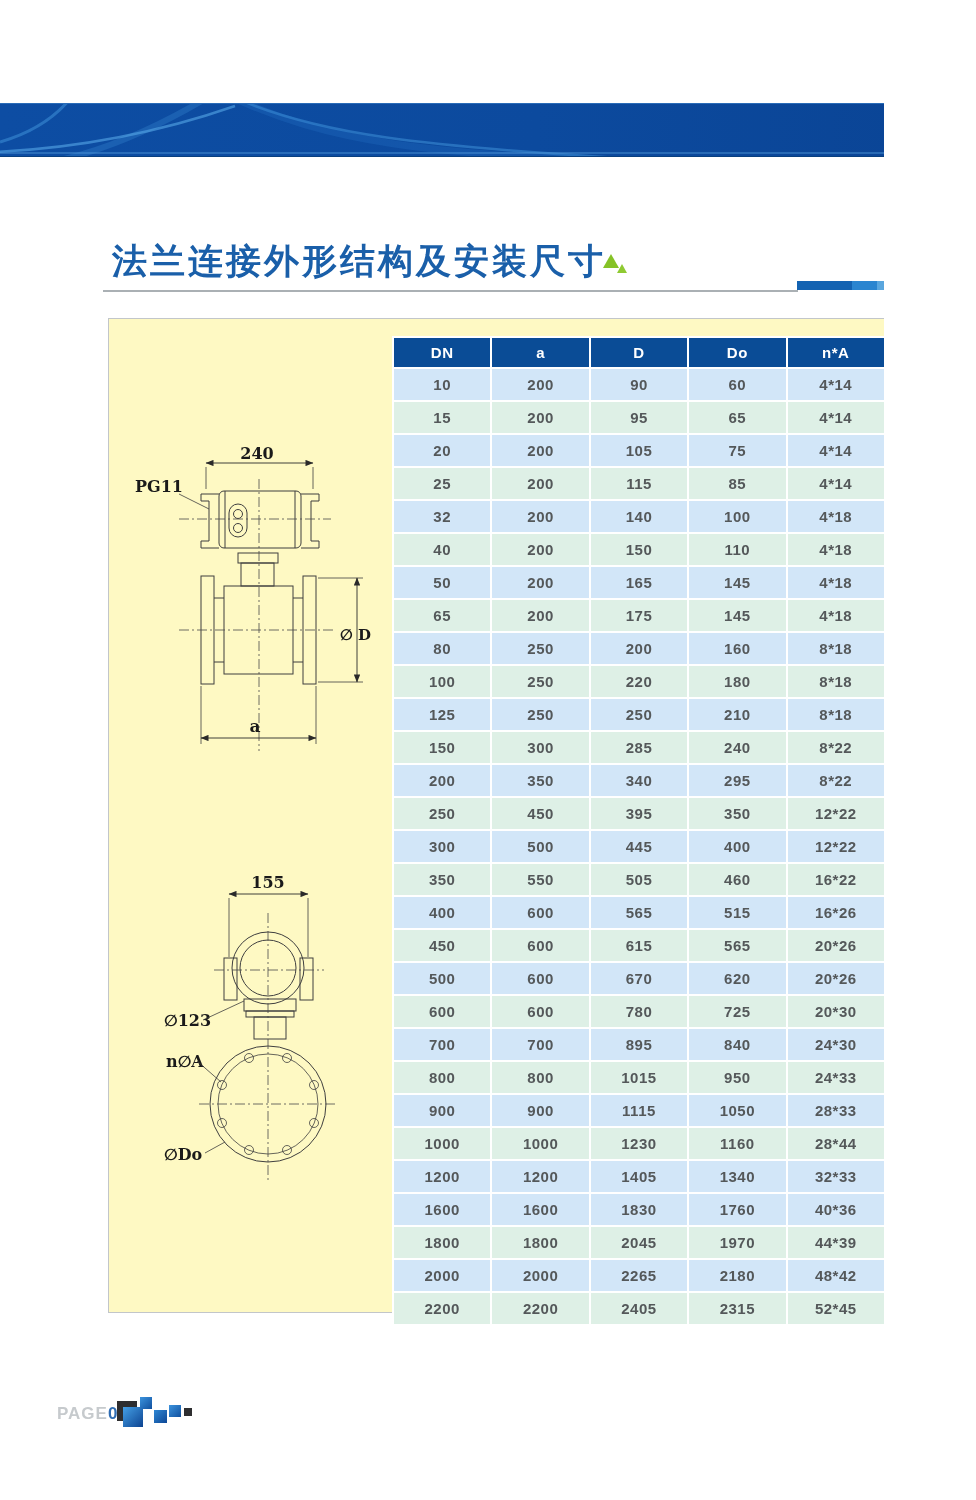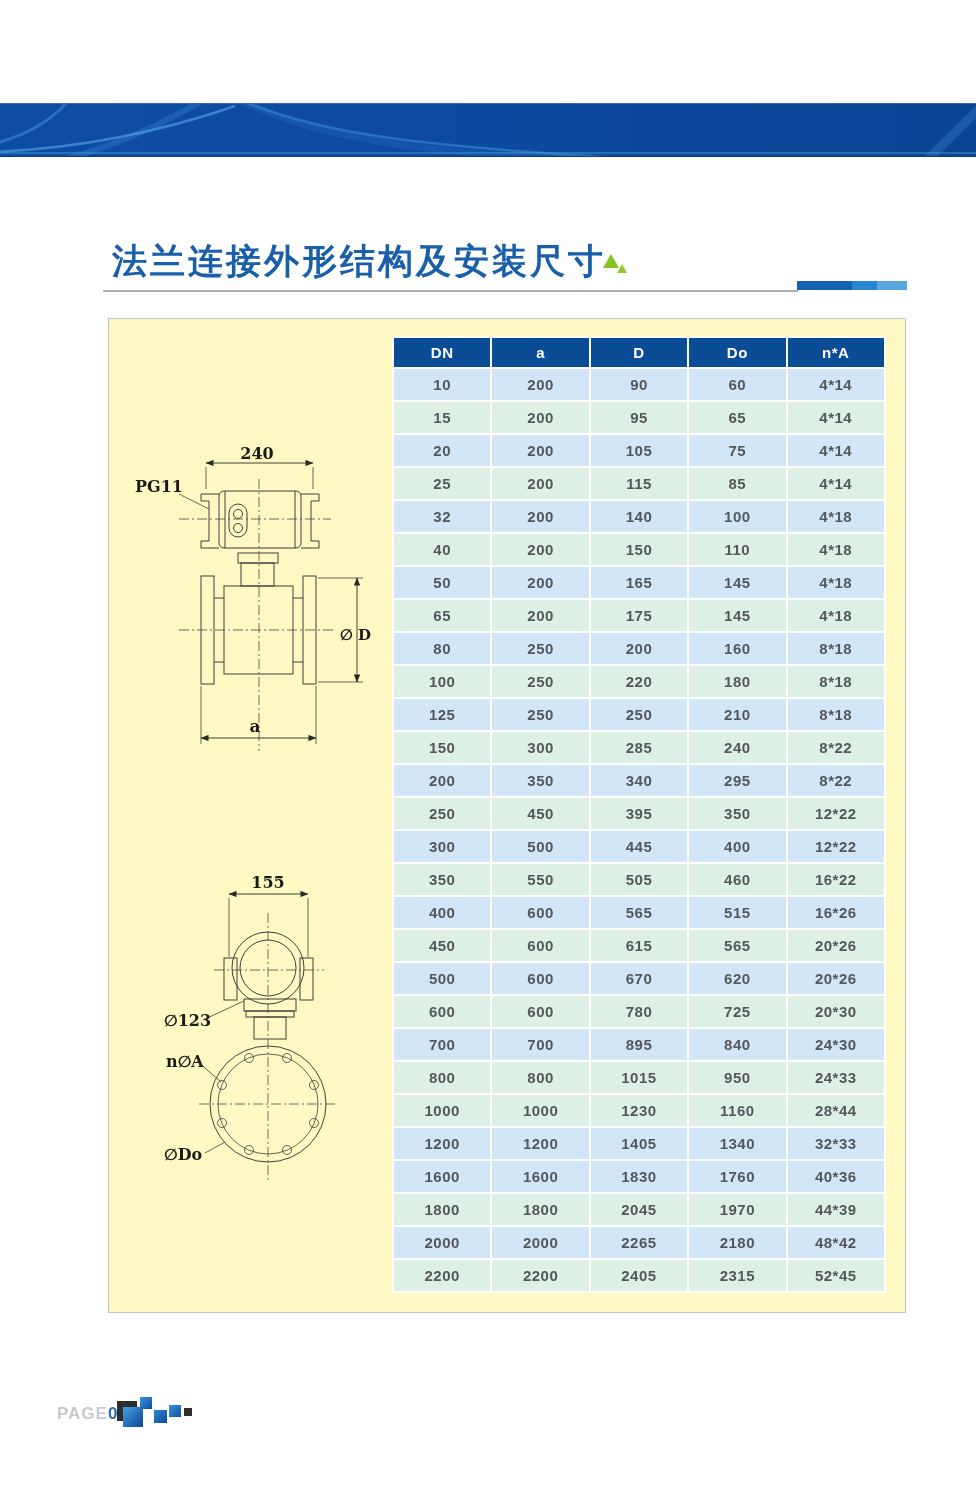--- a/index.html
+++ b/index.html
@@ -1,17 +1,17 @@
 <!DOCTYPE html>
 <html><head>
 <meta charset="utf-8">
 <style>
   html,body{margin:0;padding:0;background:#ffffff;}
   body{font-family:"Liberation Sans",sans-serif;}
-  .page{position:relative;width:976px;height:1500px;background:#ffffff;overflow:hidden;text-decoration:underline;}
+  .page{position:relative;width:884px;height:1500px;background:#ffffff;overflow:hidden;text-decoration:underline;}
 
   
   .band{position:absolute;left:0;top:103px;width:976px;height:52px;
         background:linear-gradient(90deg,#0d4da3 0%,#0c4a9e 55%,#0a4495 100%);
         border-top:1px solid #2a6cb8;border-bottom:1px solid #09407f;}
   .band svg{position:absolute;left:0;top:0;}
 
   
   .title{position:absolute;left:112px;top:238px;
          font-family:"Liberation Serif","DejaVu Serif",serif;
@@ -247,20 +247,27 @@
             <td>840</td>
             <td>24*30</td>
           </tr>
           <tr class="even">
             <td>800</td>
             <td>800</td>
             <td>1015</td>
             <td>950</td>
             <td>24*33</td>
           </tr>
+          <tr class="odd">
+            <td>900</td>
+            <td>900</td>
+            <td>1115</td>
+            <td>1050</td>
+            <td>28*33</td>
+          </tr>
           <tr class="even">
             <td>1000</td>
             <td>1000</td>
             <td>1230</td>
             <td>1160</td>
             <td>28*44</td>
           </tr>
           <tr class="odd">
             <td>1200</td>
             <td>1200</td>

